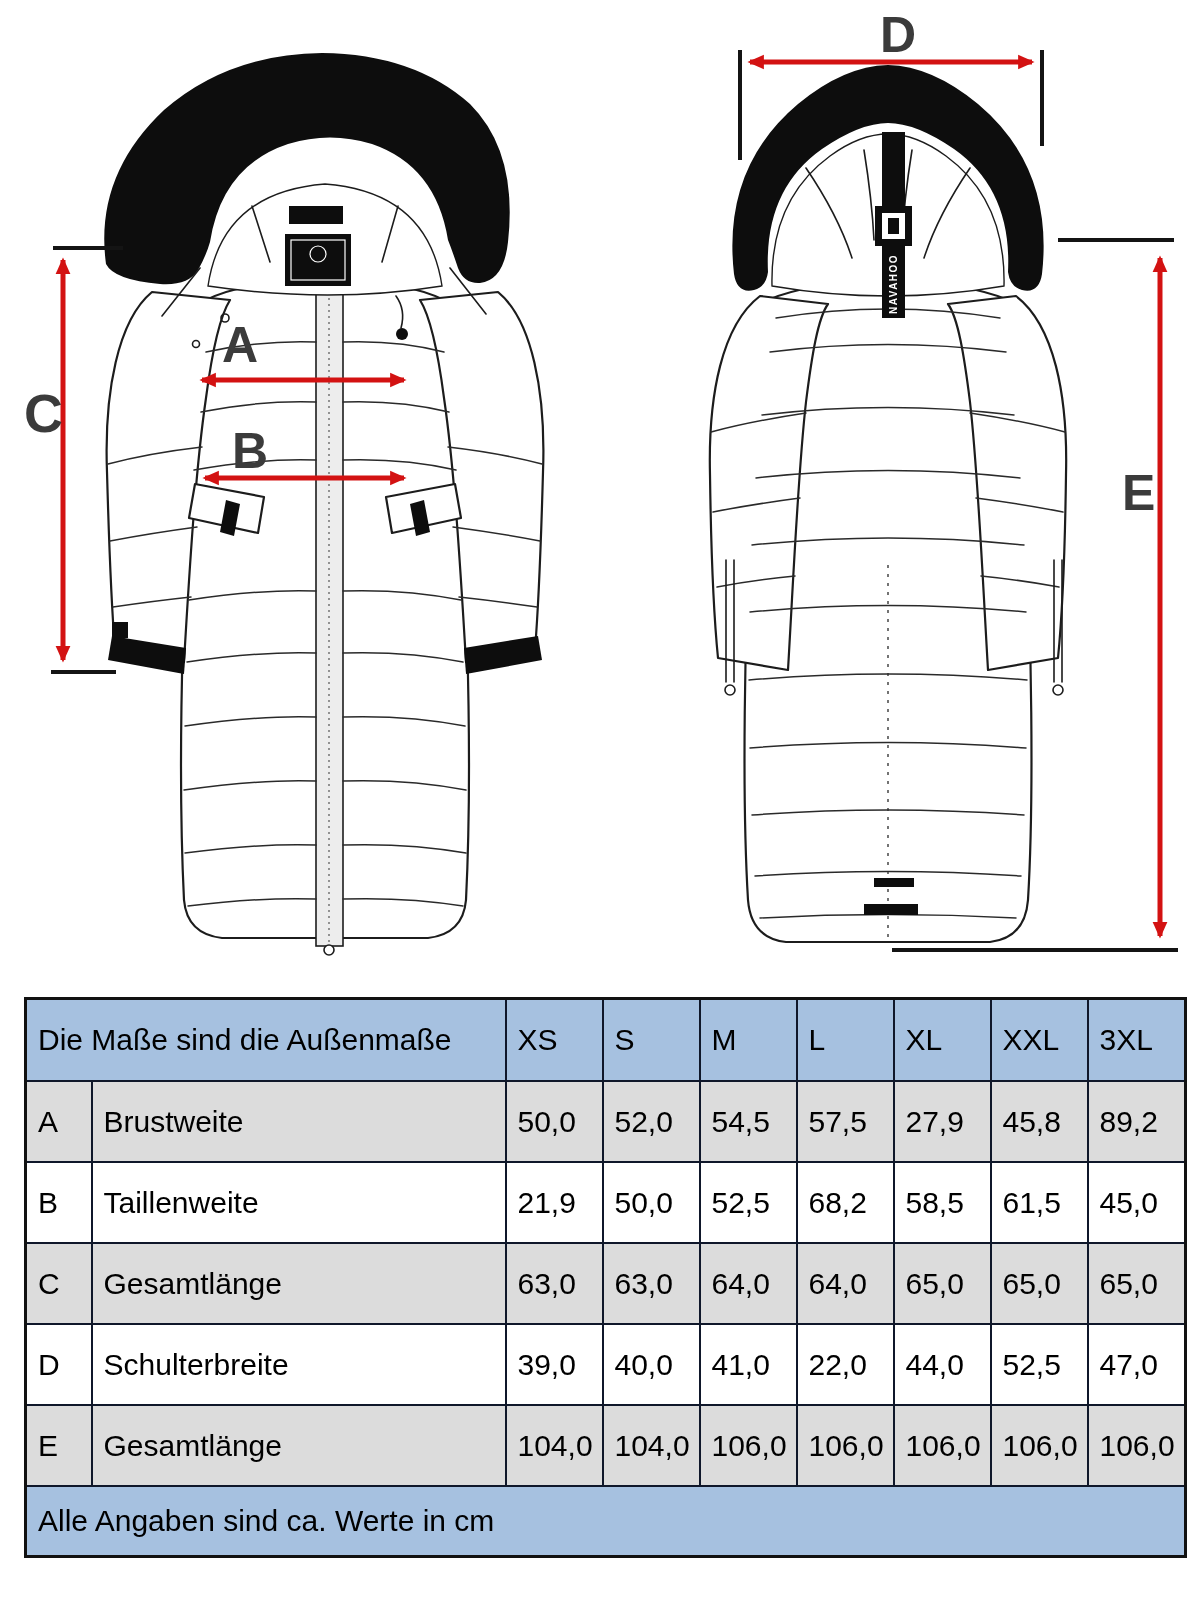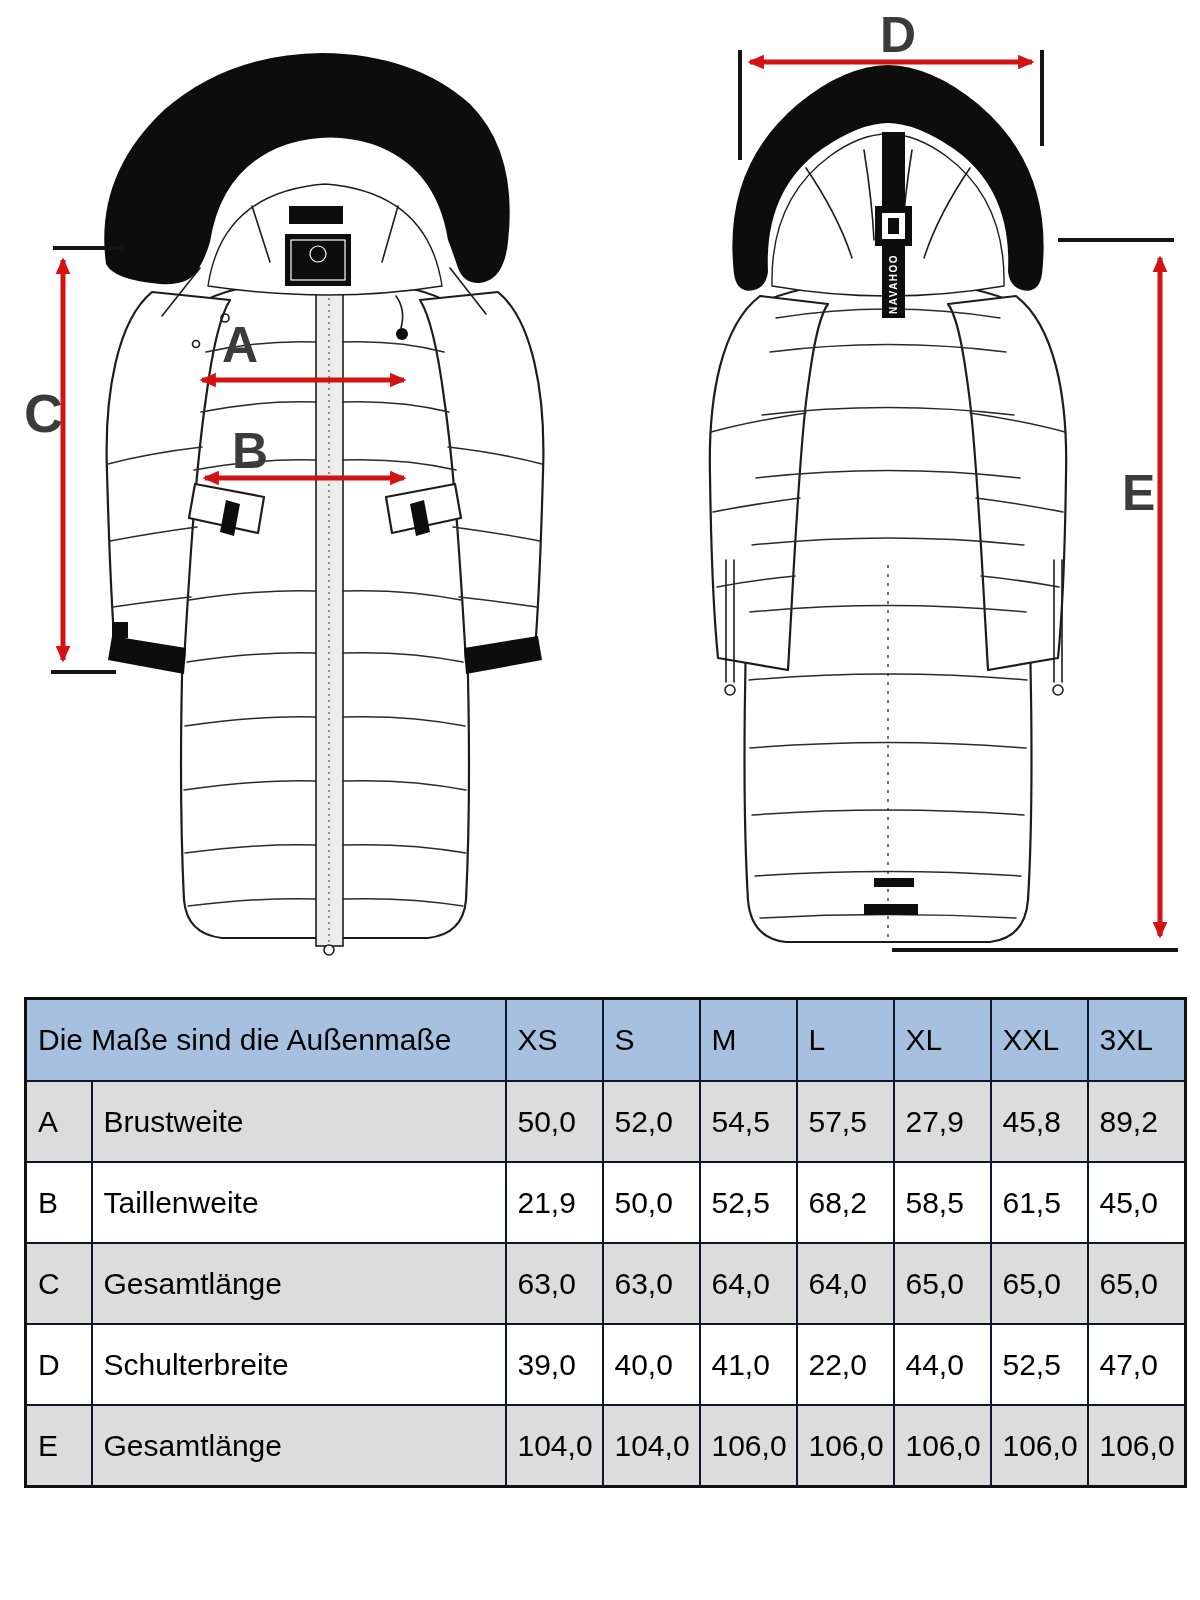--- a/index.html
+++ b/index.html
@@ -245,14 +245,17 @@
     <td class="letter">E</td>
     <td>Gesamtlänge</td>
     <td>104,0</td>
     <td>104,0</td>
     <td>106,0</td>
     <td>106,0</td>
     <td>106,0</td>
     <td>106,0</td>
     <td>106,0</td>
   </tr>
+  <tr class="ftr">
+    <td colspan="9">Alle Angaben sind ca. Werte in cm</td>
+  </tr>
 </tbody>
   </table>
 
 </body></html>

